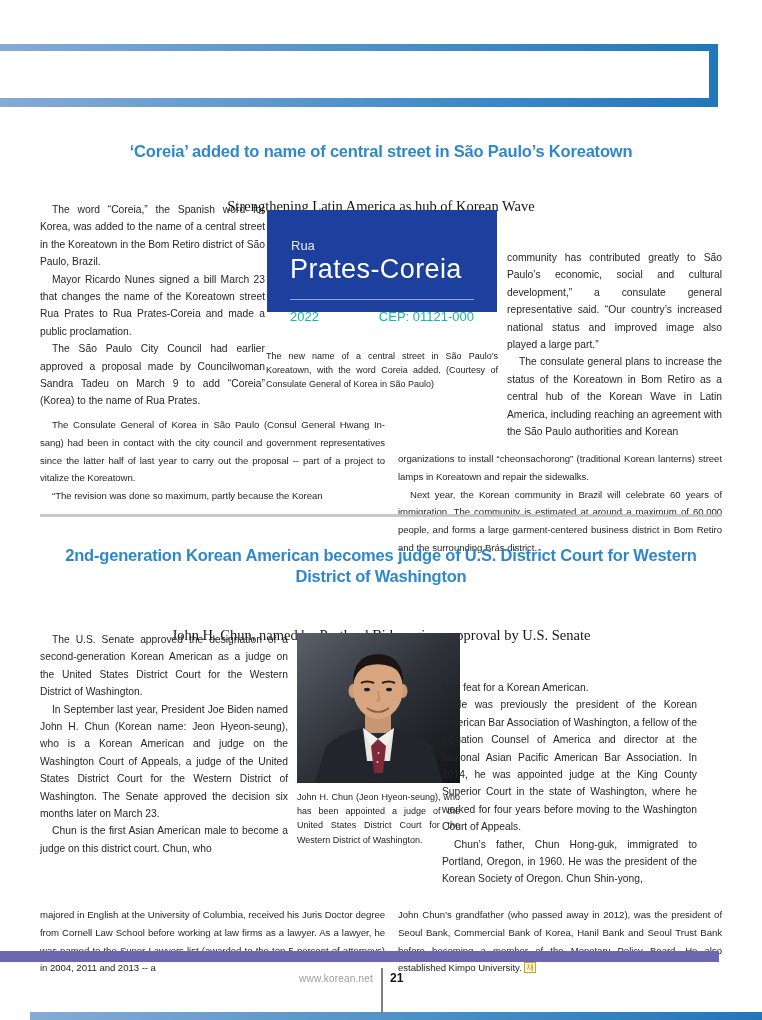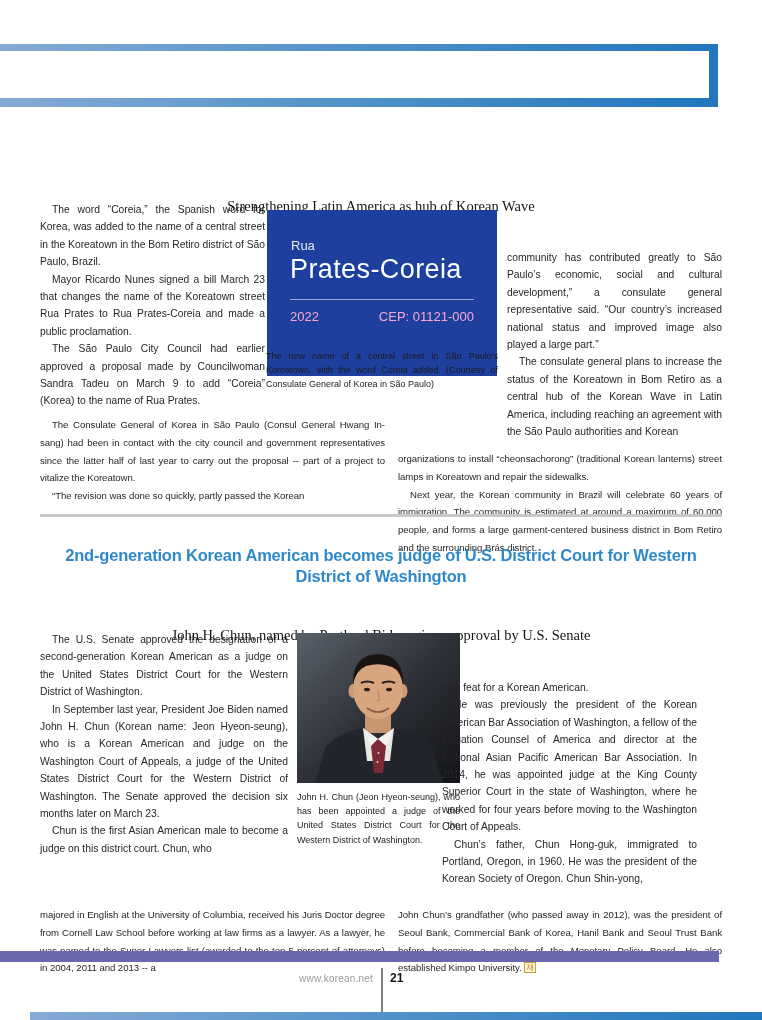--- a/index.html
+++ b/index.html
@@ -20,27 +20,27 @@
     color:var(--title-blue,#2f88ca);}
   .art-sub{position:absolute;left:40px;width:682px;text-align:center;
     font-family:"Liberation Serif","DejaVu Serif",serif;font-size:14.5px;color:#151515;margin-top:32px;}
 
   .col{position:absolute;text-align:justify;font-size:10.3px;line-height:17.4px;}
   .col p{margin:0;text-indent:12px;}
   .col p.cont{text-indent:0;margin-top:48px;}
   .wide{font-size:9.6px;line-height:17.8px;letter-spacing:-0.05px;}
 
   
-  .sign{position:absolute;left:267px;top:210px;width:230px;height:166px;
+  .sign{position:absolute;left:267px;top:210px;width:230px;height:102px;
     background:var(--sign-blue,#1d3f9e);}
   .sign-rua{position:absolute;left:24px;top:28px;font-size:13px;color:#e7ebf8;}
   .sign-name{position:absolute;left:23px;top:44px;font-size:27px;color:#ffffff;letter-spacing:0.4px;}
   .sign-line{position:absolute;left:23px;right:23px;top:89px;height:1px;background:rgba(255,255,255,0.55);}
   .sign-row{position:absolute;left:23px;right:23px;top:99px;display:flex;
-    justify-content:space-between;font-size:13px;color:#f9a8d4;}
+    justify-content:space-between;font-size:13px;color:#14b8a6;}
 
   .caption{position:absolute;font-size:9px;line-height:14.2px;text-align:justify;color:#1c1c1c;}
 
   .divider{position:absolute;left:40px;top:514px;width:682px;height:3px;background:#c8c8c8;}
 
   .photo{position:absolute;left:297px;top:633px;width:163px;height:150px;}
   .photo svg{display:block;}
 
   .endmark{display:inline-block;text-indent:0;font-size:8px;line-height:9px;
     color:#b8860b;border:1px solid #c9a227;background:#fdf6e0;padding:0 1px;
@@ -54,20 +54,21 @@
 </style>
 </head>
 <body>
 
 <div id="page">
 
   <div class="band-top">
     <div class="band-top-inner"></div>
   </div>
 
+  <div class="art-title" style="top:141px;">‘Coreia’ added to name of central street in São Paulo’s Koreatown</div>
   <div class="art-sub" style="top:166px;">Strengthening Latin America as hub of Korean Wave</div>
 
   <div class="col" style="left:40px;top:201px;width:225px;">
     <p>The word “Coreia,” the Spanish word for Korea, was added to the name of a central street in the Koreatown in the Bom Retiro district of São Paulo, Brazil.</p>
     <p>Mayor Ricardo Nunes signed a bill March 23 that changes the name of the Koreatown street Rua Prates to Rua Prates-Coreia and made a public proclamation.</p>
     <p>The São Paulo City Council had earlier approved a proposal made by Councilwoman Sandra Tadeu on March 9 to add “Coreia” (Korea) to the name of Rua Prates.</p>
   </div>
 
   <div class="sign">
     <div class="sign-rua">Rua</div>
@@ -80,21 +81,21 @@
   </div>
   <div class="caption" style="left:266px;top:349px;width:232px;">The new name of a central street in São Paulo’s Koreatown, with the word Coreia added. (Courtesy of Consulate General of Korea in São Paulo)</div>
 
   <div class="col" style="left:507px;top:201px;width:215px;">
     <p class="cont">community has contributed greatly to São Paulo’s economic, social and cultural development,” a consulate general representative said. “Our country’s increased national status and improved image also played a large part.”</p>
     <p>The consulate general plans to increase the status of the Koreatown in Bom Retiro as a central hub of the Korean Wave in Latin America, including reaching an agreement with the São Paulo authorities and Korean</p>
   </div>
 
   <div class="col wide" style="left:40px;top:416px;width:345px;">
     <p>The Consulate General of Korea in São Paulo (Consul General Hwang In-sang) had been in contact with the city council and government representatives since the latter half of last year to carry out the proposal -- part of a project to vitalize the Koreatown.</p>
-    <p>“The revision was done so quickly, partly passed the Korean</p>
+    <p>“The revision was done so maximum, partly because the Korean</p>
   </div>
   <div class="col wide" style="left:398px;top:402px;width:324px;">
     <p class="cont">organizations to install “cheonsachorong” (traditional Korean lanterns) street lamps in Koreatown and repair the sidewalks.</p>
     <p>Next year, the Korean community in Brazil will celebrate 60 years of immigration. The community is estimated at around a maximum of 60,000 people, and forms a large garment-centered business district in Bom Retiro and the surrounding Brás district.</p>
   </div>
 
   <div class="divider"></div>
 
   <div class="art-title" style="top:545px;">2nd-generation Korean American becomes judge of U.S. District Court for Western District of Washington</div>
   <div class="art-sub" style="top:595px;">John H. Chun, named by Portland Biden, given approval by U.S. Senate</div>

